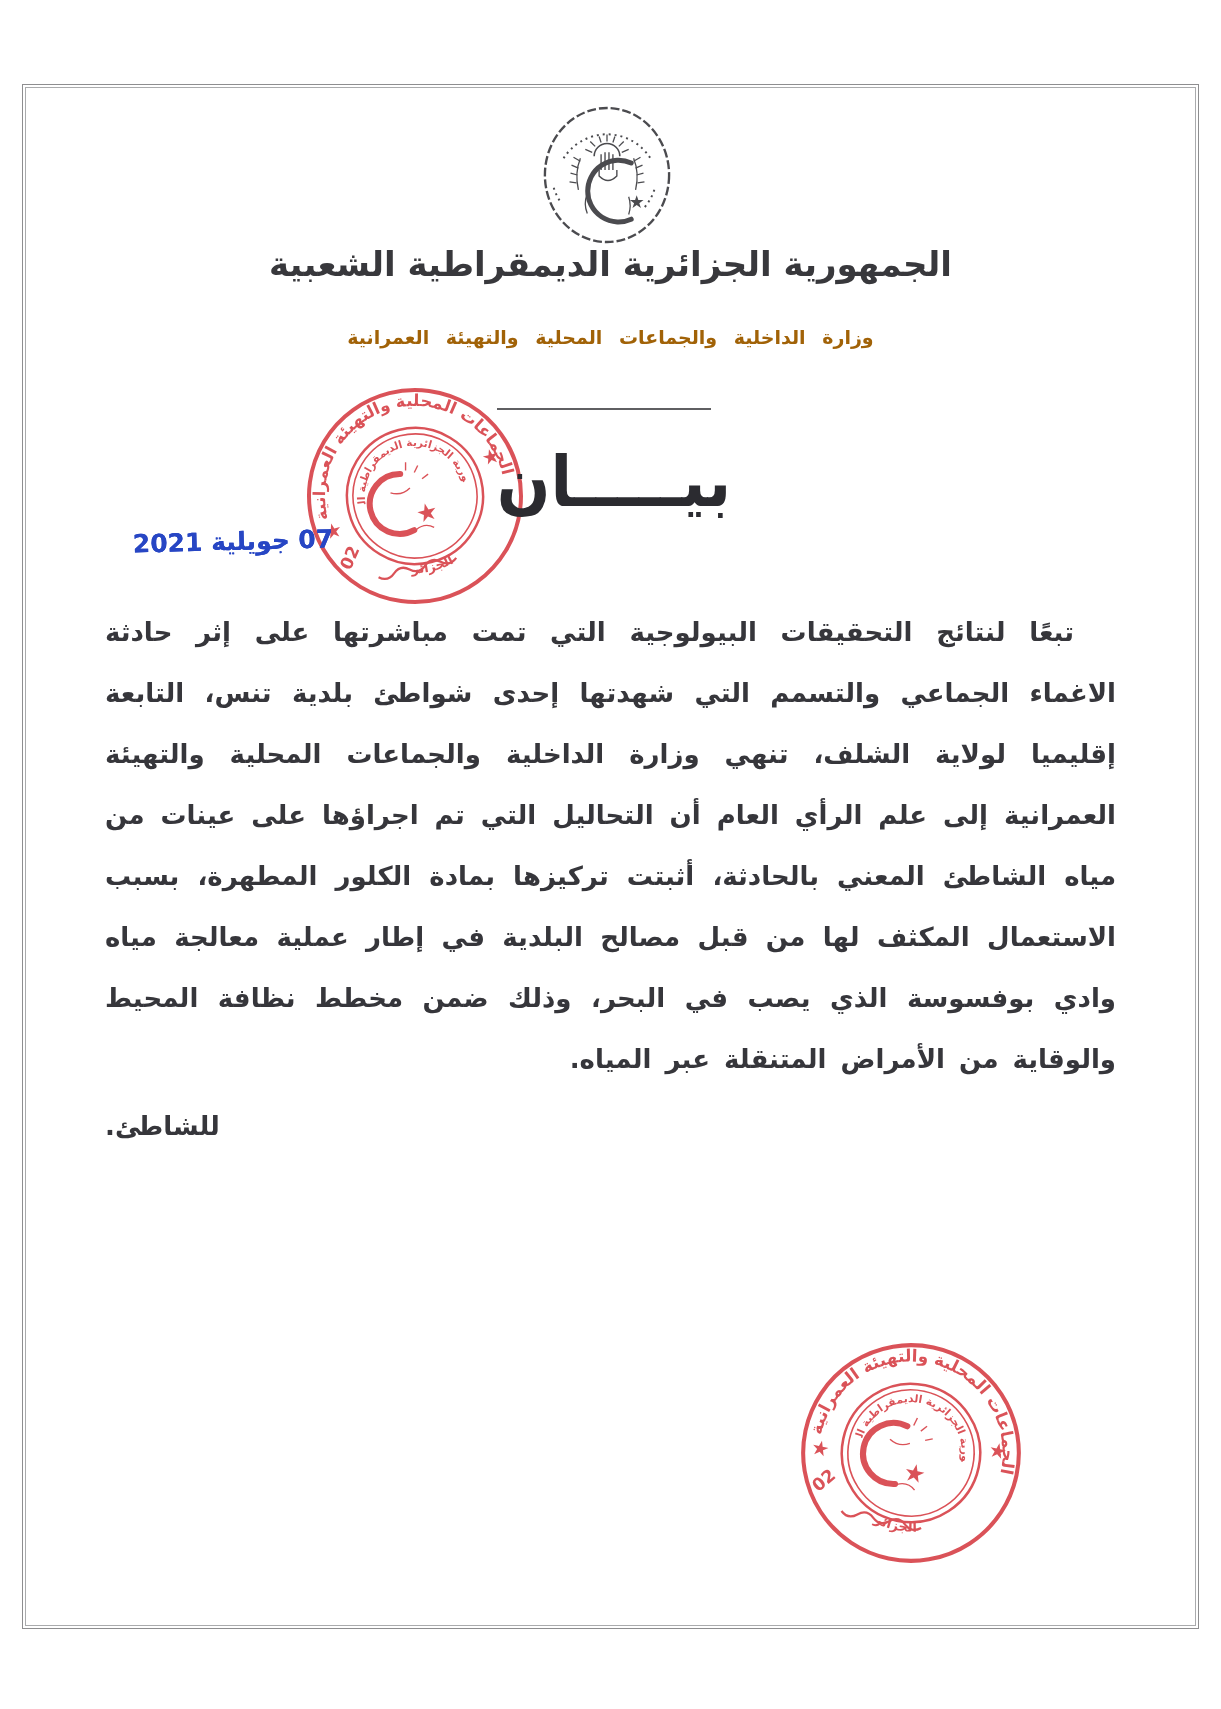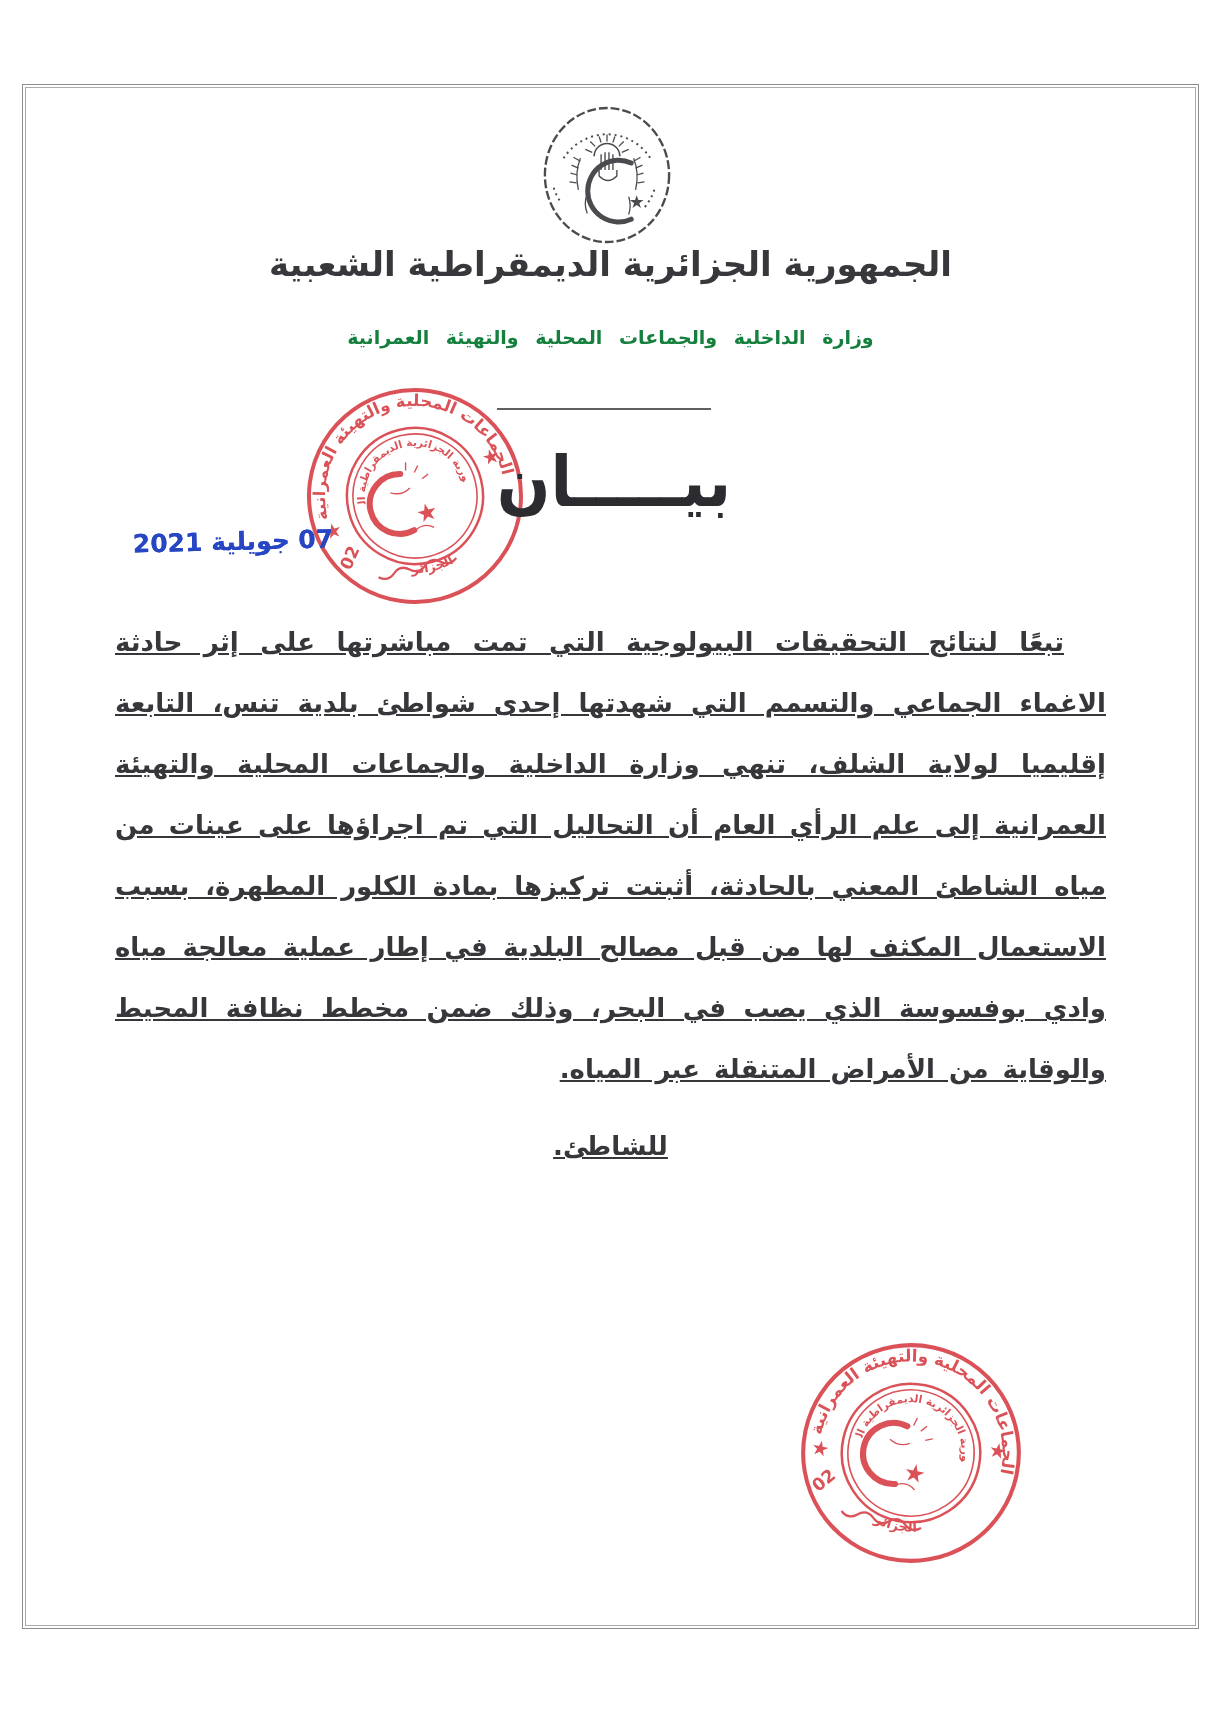--- a/index.html
+++ b/index.html
@@ -6,40 +6,40 @@
   .page{position:relative;width:1221px;height:1709px;background:#ffffff;
         font-family:"DejaVu Sans",sans-serif;overflow:hidden;}
   .frame{position:absolute;left:22px;top:84px;width:1175px;height:1543px;
          border:1.5px solid #8e8e90;}
   .frame-inner{position:absolute;inset:2px;border:1px solid #aaabad;}
   .emblem{position:absolute;left:538px;top:102px;width:138px;height:146px;}
   .republic-title{position:absolute;left:0;right:0;top:244px;text-align:center;
          direction:rtl;font-size:34px;font-weight:bold;color:#38383c;
          letter-spacing:0px;}
   .ministry-line{position:absolute;left:0;right:0;top:326px;text-align:center;
-         direction:rtl;font-size:19px;font-weight:bold;color:#15803d;
+         direction:rtl;font-size:19px;font-weight:bold;color:#a16207;
          word-spacing:10px;letter-spacing:.5px;}
   .separator{position:absolute;left:497px;top:408px;width:214px;height:2px;
          background:#5f5f62;}
   .stamp{position:absolute;mix-blend-mode:multiply;opacity:.93;}
   .stamp-top{left:300px;top:381px;width:230px;height:230px;transform:rotate(-14deg);}
   .stamp-bottom{left:794px;top:1336px;width:234px;height:234px;transform:rotate(12deg);}
   .statement-word{position:absolute;left:492px;top:446px;width:244px;text-align:center;
          direction:rtl;font-size:63px;font-weight:bold;color:#2b2b30;
          transform:scaleY(1.1);}
   .date-stamp{position:absolute;left:124px;top:527px;width:218px;text-align:center;
          direction:rtl;font-size:25px;font-weight:bold;color:#2746c4;
          transform:rotate(-1.5deg);text-shadow:0 0 .6px #2746c4;}
   .body-text{position:absolute;left:99px;top:596px;width:1023px;direction:rtl;
          color:#36363b;font-size:26px;font-weight:bold;text-align:justify;
          word-spacing:5px;}
-  .body-text p{margin:16px;line-height:61px;text-decoration:underline;}
+  .body-text p{margin:6px;line-height:61px;}
   .p1{text-indent:42px;}
   .p2{margin-top:50px !important;text-indent:34px;}
-  .p2-last{text-align:center;}
+  .p2-last{text-align:left;}
   svg text{font-family:"DejaVu Sans",sans-serif;}
 </style>
 </head>
 <body>
 
 <div class="page">
   <div class="frame">
     <div class="frame-inner"></div>
   </div>
 

